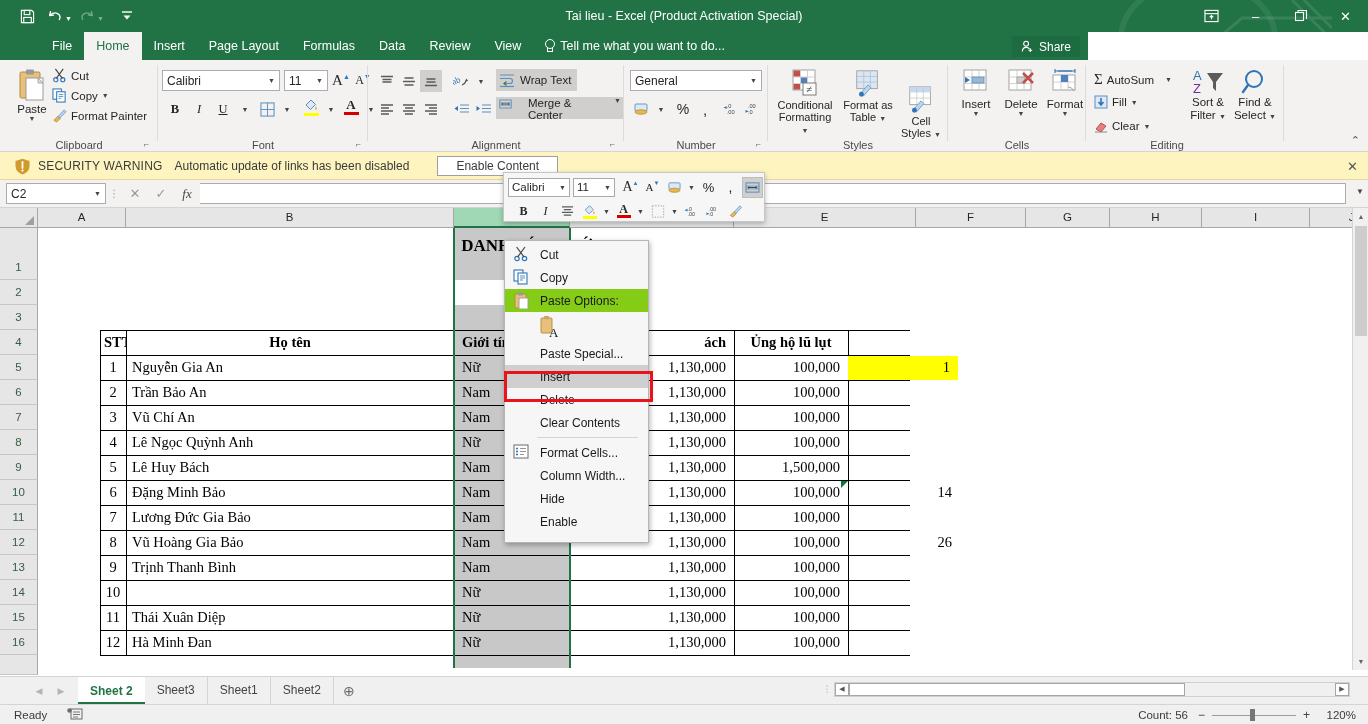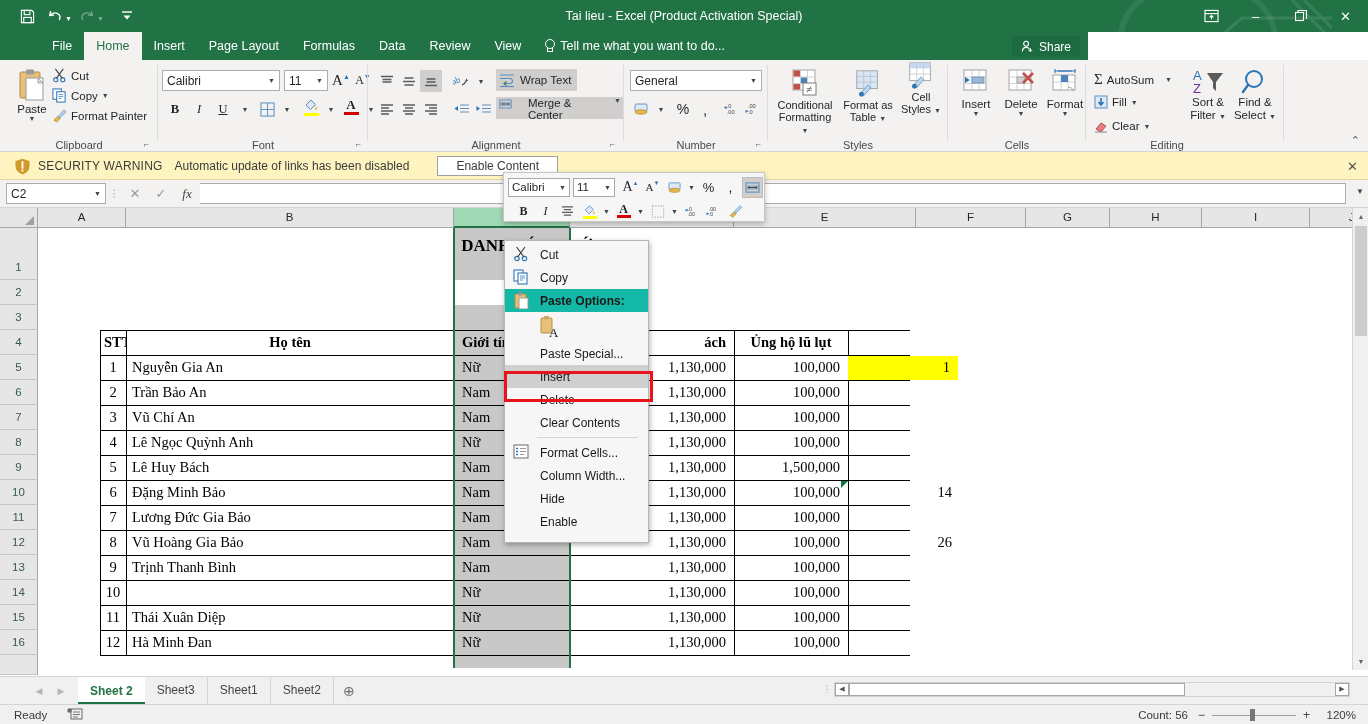--- a/index.html
+++ b/index.html
@@ -229,21 +229,21 @@
 
   
   .ctxmenu{
     position:absolute; left:504px; top:240px; width:145px; height:303px;
     background:#f6f6f6; border:1px solid #b5b5b5;
     box-shadow:1px 2px 5px rgba(0,0,0,.3);
     z-index:50; padding:2px 0;
   }
   .ctx-item{ position:relative; height:23px; display:flex; align-items:center;
              font-size:12px; color:#1a1a1a; cursor:pointer; padding-left:35px;}
-  .ctx-item.hdr{ font-weight:bold; background:#14b8a6; cursor:default; }
+  .ctx-item.hdr{ font-weight:normal; background:#84cc16; cursor:default; }
   .ctx-item.sel{ background:#cfcfcf; }
   .ctx-ico{ position:absolute; left:8px; top:3px; width:18px;height:17px; }
   .ctx-sep{ height:1px; background:#d5d5d5; margin:3px 10px 3px 32px; }
   .ctx-pasteicons{ height:30px; display:flex; align-items:center; padding-left:32px; }
   .pi{ width:26px;height:26px; display:flex;align-items:center;justify-content:center;
        cursor:pointer; }
   .redbox{
     position:absolute; left:-1px; top:130px; width:149px; height:31px;
     border:3px solid #e8131c; z-index:60; pointer-events:none;
   }
@@ -572,21 +572,21 @@
         <path d="M4 8h22M4 14h22M11.5 2v19M18.5 2v19" stroke="#a8bdd6" stroke-width=".8"></path>
         <path d="M8 26 L16 17 L19 20 L11 29 z" fill="#bcd6ef" stroke="#5b8fc0" stroke-width=".8"></path>
         <circle cx="9" cy="27" r="2.6" fill="#2e75b6"></circle>
       </svg>
       <div style="font-size:11px;text-align:center;line-height:12px;margin-top:1px;">
         <span>Format as</span><br>
         <span>Table</span>
         <span class="cara">▼</span>
       </div>
     </div>
-    <div class="rbtn" style="position:absolute;left:130px;top:0;width:46px;">
+    <div class="rbtn" style="position:absolute;left:130px;top:24px;width:46px;">
       <svg width="30" height="30" viewBox="0 0 32 30">
         <rect x="4" y="2" width="22" height="19" fill="#fff" stroke="#9a9a9a" stroke-width=".9"></rect>
         <rect x="4" y="2" width="22" height="6" fill="#c6d9f0"></rect>
         <path d="M4 14h22M11.5 2v19M18.5 2v19" stroke="#c6c6c6" stroke-width=".8"></path>
         <path d="M8 26 L16 17 L19 20 L11 29 z" fill="#bcd6ef" stroke="#5b8fc0" stroke-width=".8"></path>
         <circle cx="9" cy="27" r="2.6" fill="#2e75b6"></circle>
       </svg>
       <div style="font-size:11px;text-align:center;line-height:12px;margin-top:1px;">
         <span>Cell</span><br>
         <span>Styles</span>

